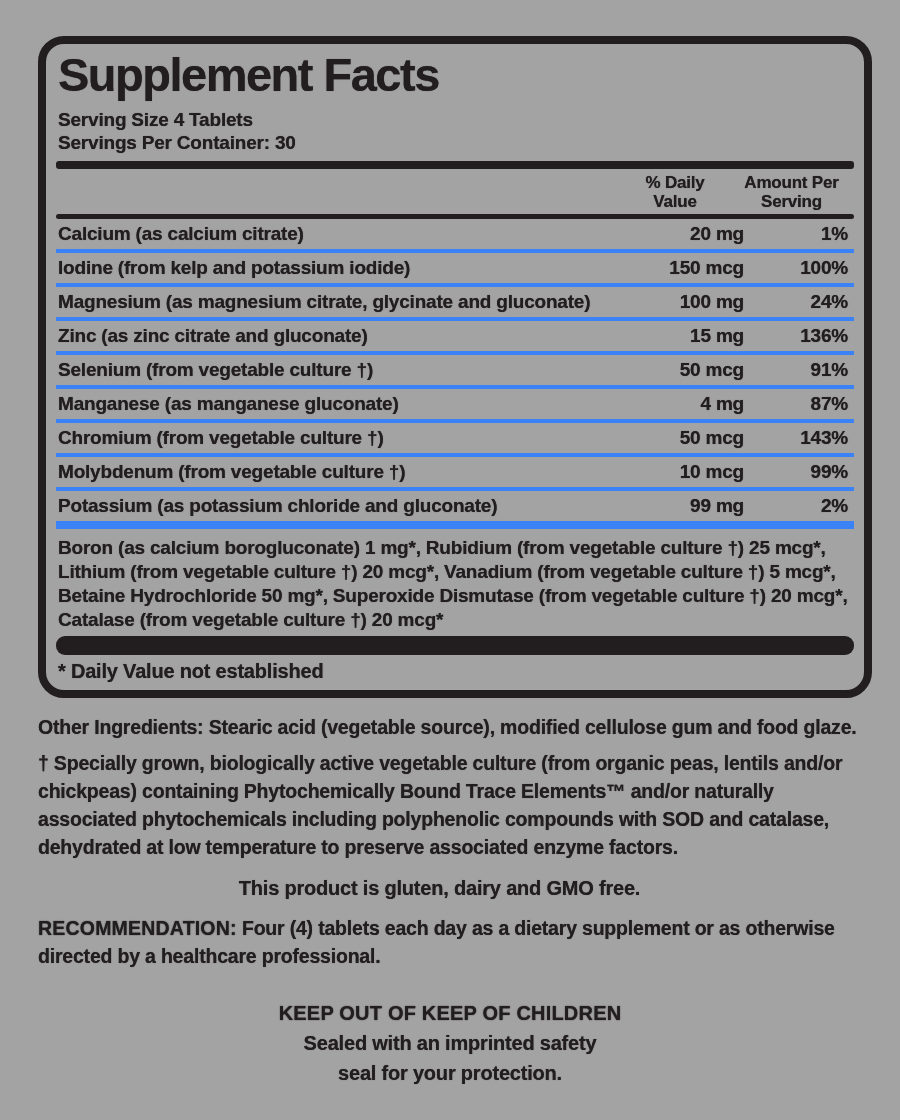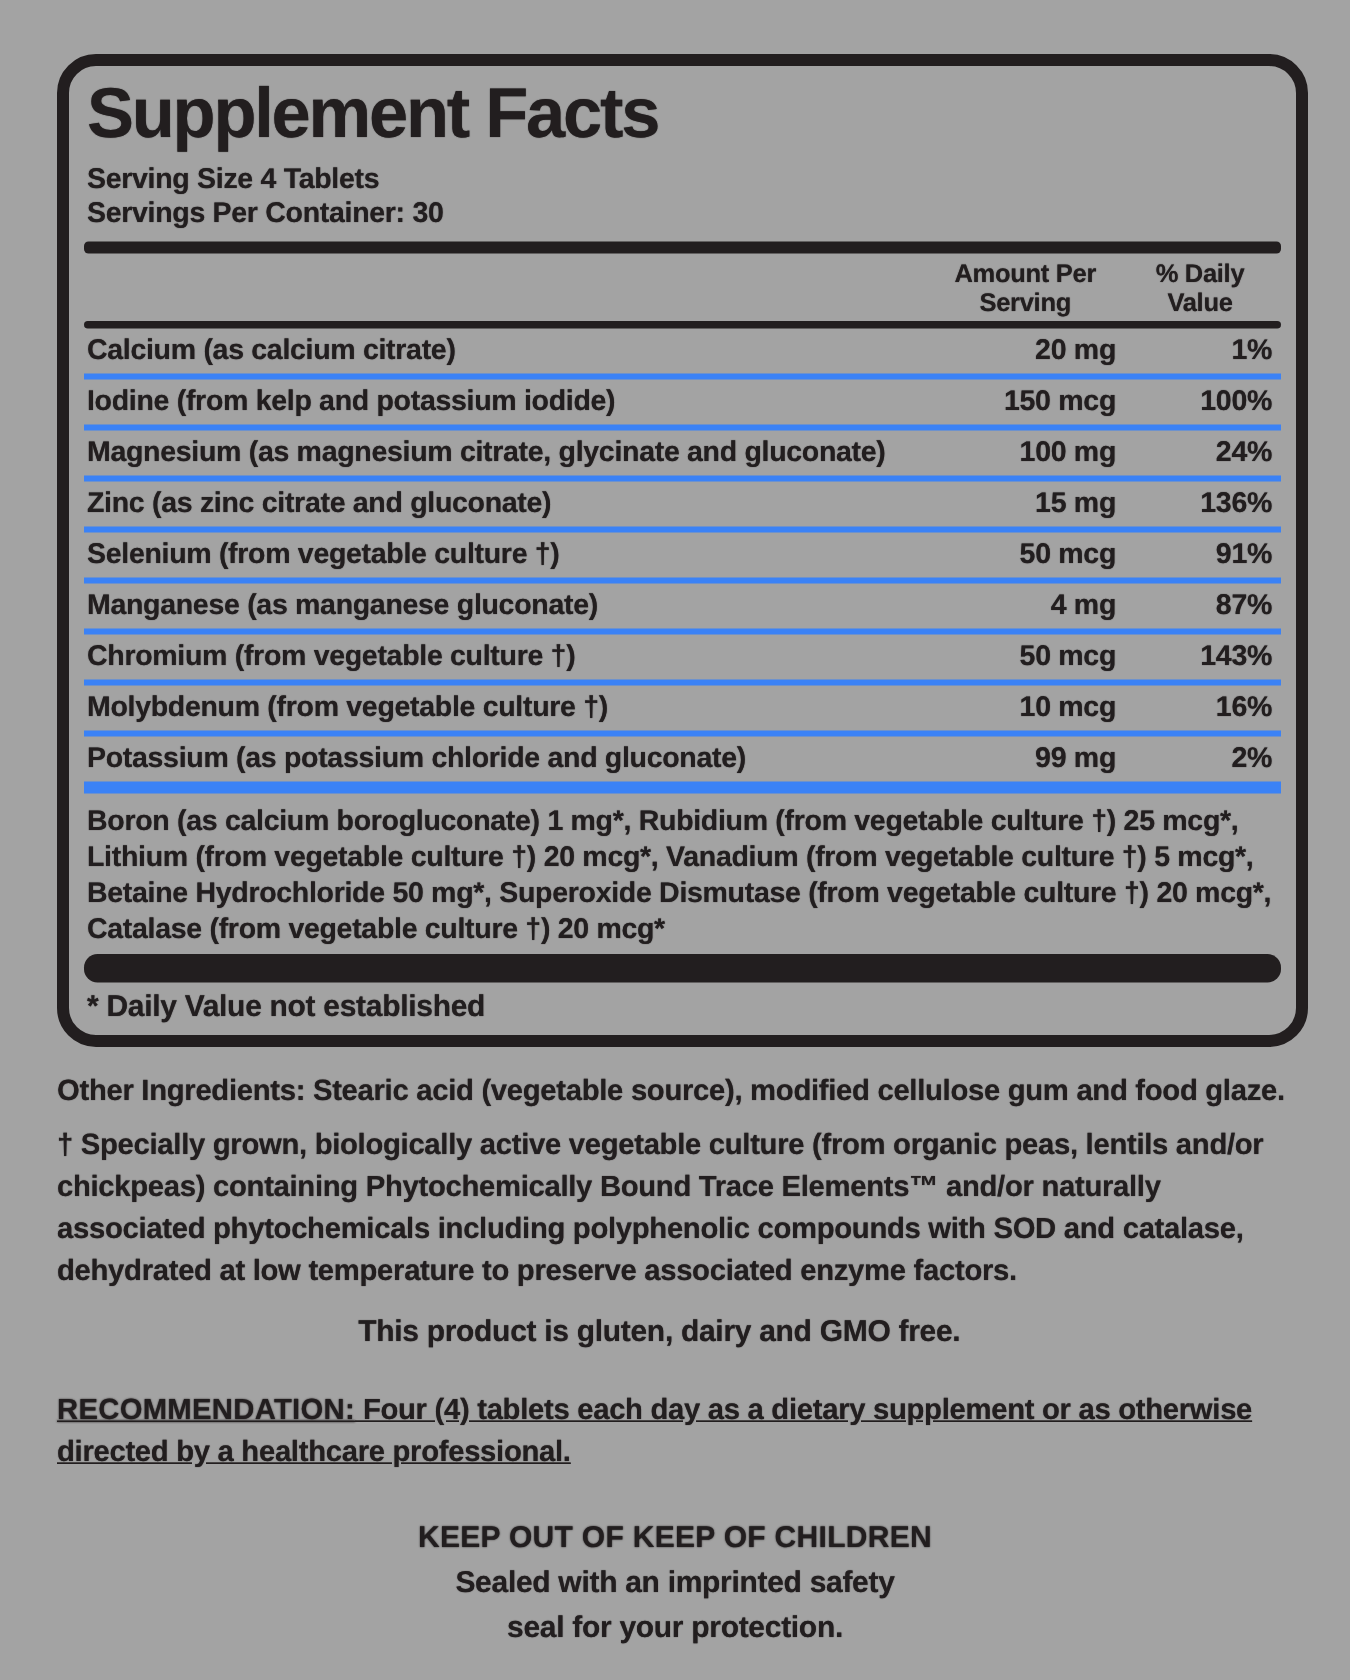--- a/index.html
+++ b/index.html
@@ -49,45 +49,45 @@
   .row .a{width:130px;text-align:right;white-space:nowrap;}
   .row .d{width:104px;text-align:right;padding-right:6px;white-space:nowrap;}
   .footnote{
     margin:7px 2px 4px;
     font-size:19px;line-height:24px;
   }
   .black-pill{height:19px;background:#221e1f;border-radius:9px;margin:2px 0;}
   .dv-note{font-size:20px;padding:3px 2px 7px;}
   .para{margin:15px 0 0 38px;width:834px;font-size:19.5px;line-height:28px;}
   .center-line{margin:16px 0 0 0;width:879px;text-align:center;font-size:20px;}
-  .rec{margin-top:26px;text-decoration:underline;}
+  .rec{margin-top:14px;}
   .rec-label{letter-spacing:0.2px;text-shadow:0 0 1.2px #221e1f;}
   .center-block{margin-top:28px;width:900px;text-align:center;font-size:20px;line-height:30px;}
   .center-block p{margin:0;}
   .warn{letter-spacing:0.2px;text-shadow:0 0 1.2px #221e1f;}
 </style>
 </head>
 <body>
 
 <div class="page">
 
   <section class="facts-box">
     <h1 class="panel-title">Supplement Facts</h1>
 
     <div class="serving">Serving Size 4 Tablets</div>
     <div class="serving">Servings Per Container: 30</div>
 
     <div class="bar bar-thick"></div>
 
     <div class="head-row">
       <div class="spacer"></div>
+      <div class="col-head col-dv">% Daily
+Value</div>
       <div class="col-head col-amt">Amount Per
 Serving</div>
-      <div class="col-head col-dv">% Daily
-Value</div>
     </div>
 
     <div class="bar bar-mid"></div>
 
     <div class="row">
       <div class="n">Calcium (as calcium citrate)</div>
       <div class="a">20 mg</div>
       <div class="d">1%</div>
     </div>
     <div class="row">
@@ -116,21 +116,21 @@
       <div class="d">87%</div>
     </div>
     <div class="row">
       <div class="n">Chromium (from vegetable culture †)</div>
       <div class="a">50 mcg</div>
       <div class="d">143%</div>
     </div>
     <div class="row">
       <div class="n">Molybdenum (from vegetable culture †)</div>
       <div class="a">10 mcg</div>
-      <div class="d">16%</div>
+      <div class="d">99%</div>
     </div>
     <div class="row last">
       <div class="n">Potassium (as potassium chloride and gluconate)</div>
       <div class="a">99 mg</div>
       <div class="d">2%</div>
     </div>
 
     <p class="footnote">Boron (as calcium borogluconate) 1 mg*, Rubidium (from vegetable culture †) 25 mcg*, Lithium (from vegetable culture †) 20 mcg*, Vanadium (from vegetable culture †) 5 mcg*, Betaine Hydrochloride 50 mg*, Superoxide Dismutase (from vegetable culture †) 20 mcg*, Catalase (from vegetable culture †) 20 mcg*</p>
 
     <div class="black-pill"></div>

